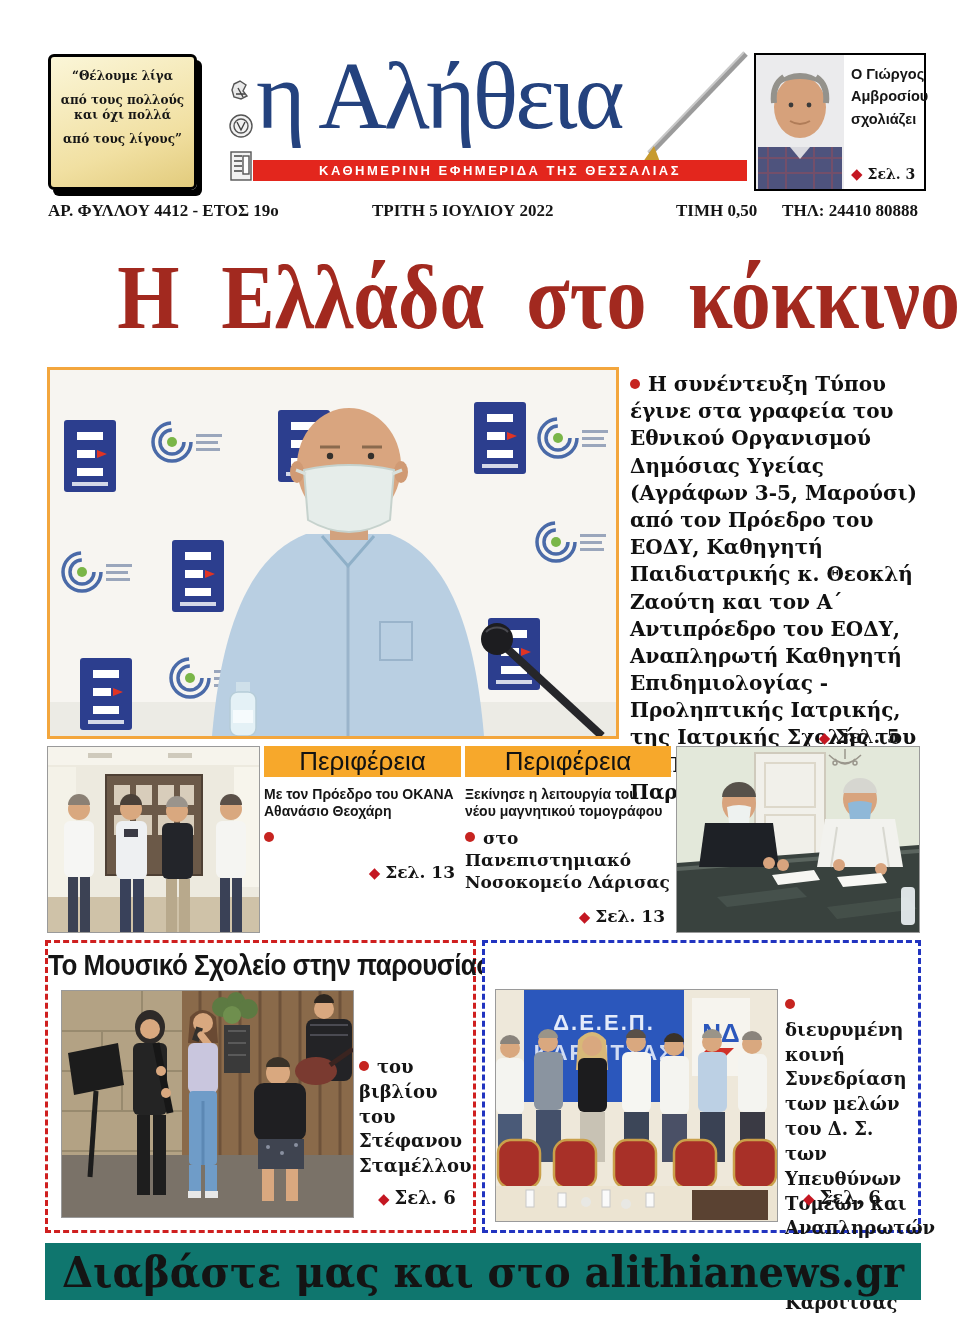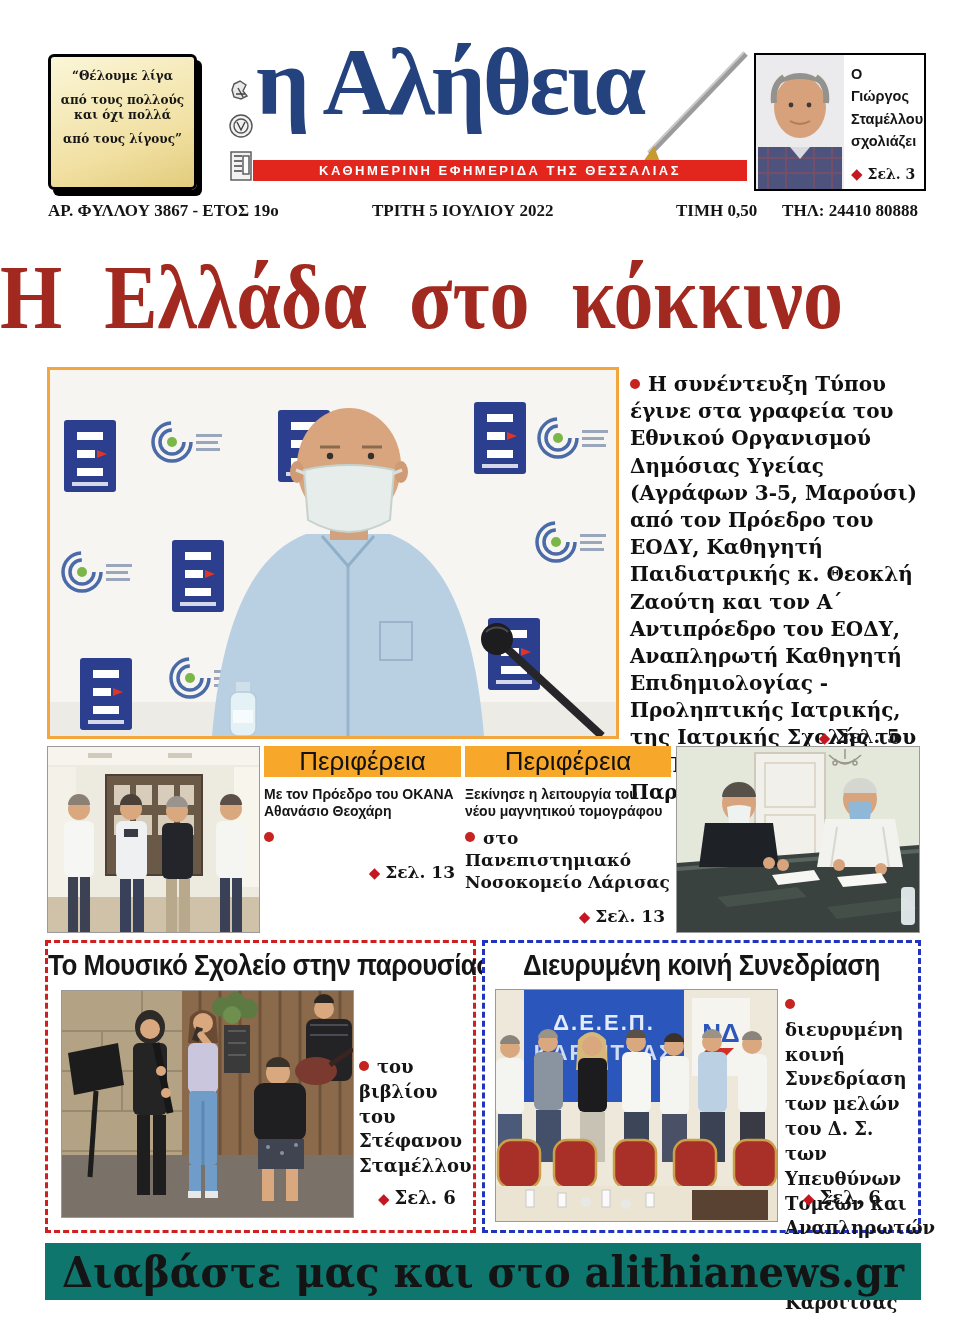--- a/index.html
+++ b/index.html
@@ -9,22 +9,22 @@
   
   .quote-box { position:absolute; left:48px; top:54px; width:149px; height:136px;
     background:linear-gradient(160deg,#fbf6d8 0%,#f1e0a2 65%,#e2cb7c 100%);
     border:3px solid #000; border-radius:6px; box-shadow:5px 6px 0 #000;
     padding:12px 6px; text-align:center; font-weight:bold; font-size:12px; line-height:1.25; }
   .quote-box .ql { white-space:nowrap; }
   .quote-box .gap { margin-bottom:9px; }
 
   .emblem { position:absolute; left:226px; top:80px; }
 
-  .mast-title { position:absolute; left:256px; top:28px; font-family:"Liberation Serif", serif;
-    font-weight:bold; font-size:95px; line-height:1.15; color:#24427e; letter-spacing:-3px; white-space:nowrap; }
+  .mast-title { position:absolute; left:256px; top:42px; font-family:"Liberation Serif", serif;
+    font-weight:normal; font-size:95px; line-height:1.15; color:#24427e; letter-spacing:-3px; white-space:nowrap; }
   .pen { position:absolute; left:598px; top:50px; pointer-events:none; }
   .tagline-bar { position:absolute; left:253px; top:160px; width:494px; height:21px; background:#e3261d;
     color:#fff; font-family:"Liberation Sans", sans-serif; font-weight:bold; font-size:13px;
     letter-spacing:2.5px; text-align:center; line-height:21px; white-space:nowrap; }
 
   .columnist-box { position:absolute; left:754px; top:53px; width:172px; height:138px; border:2px solid #000;
     display:flex; background:#fff; }
   .columnist-photo { width:88px; height:100%; flex:none; }
   .columnist-right { flex:1; padding:8px 4px 6px 7px; display:flex; flex-direction:column; }
   .columnist-name { font-family:"Liberation Sans", sans-serif; font-weight:bold; font-size:14.5px; line-height:1.55; }
@@ -33,21 +33,21 @@
 
   
   .dateline { position:absolute; top:201px; left:0; width:960px; height:22px;
     font-family:"Liberation Serif", serif; font-weight:bold; font-size:17px; }
   .dl-issue { position:absolute; left:48px; }
   .dl-date  { position:absolute; left:372px; }
   .dl-price { position:absolute; left:676px; }
   .dl-phone { position:absolute; right:42px; }
 
   
-  .main-headline { position:absolute; top:246px; left:0; width:960px; text-align:left; }
+  .main-headline { position:absolute; top:246px; left:0; width:960px; text-align:right; }
   .main-headline span { display:inline-block; font-family:"Liberation Serif", serif; font-weight:900;
     font-size:80px; color:#a2291f; letter-spacing:0px; word-spacing:22px; transform:scaleY(1.14); transform-origin:top center; white-space:nowrap; }
 
   
   .photo-main { position:absolute; left:47px; top:367px; width:572px; height:372px; border:3px solid #f3a63d; background:#f7f5f1; }
   .photo-main svg, .photo-frame svg { display:block; width:100%; height:100%; }
   .lead-text { position:absolute; left:630px; top:371px; width:292px; font-weight:bold; font-size:20px; line-height:1.36; color:#101010; text-align:left; }
   .dot { display:inline-block; width:10px; height:10px; border-radius:50%; background:#c62420; margin-right:8px; vertical-align:2px; }
   .lead-ref { position:absolute; left:630px; top:708px; width:270px; text-align:right; font-size:19px; font-weight:bold;margin-top:17px; }
 
@@ -144,31 +144,31 @@
         <path d="M18,48 Q18,18 44,18 Q70,18 70,48 L70,38 Q66,24 44,24 Q22,24 18,38 Z" fill="#94928c"></path>
         <path d="M18,48 Q16,30 28,22 M70,48 Q72,30 60,22" stroke="#94928c" stroke-width="6" fill="none"></path>
         <circle cx="35" cy="50" r="2.4" fill="#3a3a3a"></circle>
           <circle cx="53" cy="50" r="2.4" fill="#3a3a3a"></circle>
         <path d="M34,66 Q44,72 54,66" stroke="#b07c58" stroke-width="2" fill="none"></path>
       </svg>
     </div>
     <div class="columnist-right">
       <div class="columnist-name">
         <div>Ο Γιώργος</div>
-        <div>Σταμέλλου</div>
+        <div>Αμβροσίου</div>
         <div>σχολιάζει</div>
       </div>
       <div class="columnist-ref">
         <span class="diamond">◆</span><span>Σελ. 3</span>
       </div>
     </div>
   </div>
 
   <div class="dateline">
-    <span class="dl-issue">ΑΡ. ΦΥΛΛΟΥ 3867 - ΕΤΟΣ 19ο</span>
+    <span class="dl-issue">ΑΡ. ΦΥΛΛΟΥ 4412 - ΕΤΟΣ 19ο</span>
     <span class="dl-date">ΤΡΙΤΗ 5 ΙΟΥΛΙΟΥ 2022</span>
     <span class="dl-price">ΤΙΜΗ 0,50</span>
     <span class="dl-phone">ΤΗΛ: 24410 80888</span>
   </div>
 
   <div class="main-headline">
     <span>Η Ελλάδα στο κόκκινο</span>
   </div>
 
   <div class="photo-main">
@@ -432,23 +432,20 @@
     </div>
     <div class="box-text box-text-left">
       <span class="dot"></span><span>του βιβλίου του Στέφανου Σταμέλλου</span>
     </div>
     <div class="box-ref box-ref-left">
       <span class="diamond">◆</span><span>Σελ. 6</span>
     </div>
   </div>
 
   <div class="box box-right">
-    <div class="box-title">
-      <span>Διευρυμένη κοινή Συνεδρίαση</span>
-    </div>
     <div class="photo-frame photoD">
       <svg viewBox="0 0 281 231" preserveAspectRatio="none">
         <rect width="281" height="231" fill="#eee8da"></rect>
         <g stroke="#a8a095" stroke-width="1.5" fill="none">
           <path d="M150,0 v8 M140,8 q10,10 20,0 M134,4 q16,14 32,0"></path>
         </g>
         <rect x="28" y="0" width="160" height="112" fill="#2b57bc"></rect>
         <text x="108" y="40" text-anchor="middle" font-family="Liberation Sans, sans-serif" font-size="22" font-weight="bold" fill="#e4ebfa" letter-spacing="2">Δ.Ε.Ε.Π.</text>
         <text x="108" y="70" text-anchor="middle" font-family="Liberation Sans, sans-serif" font-size="22" font-weight="bold" fill="#e4ebfa" letter-spacing="2" opacity="0.9">ΚΑΡΔΙΤΣΑΣ</text>
         <rect x="196" y="8" width="58" height="78" fill="#f6f4ee"></rect>

